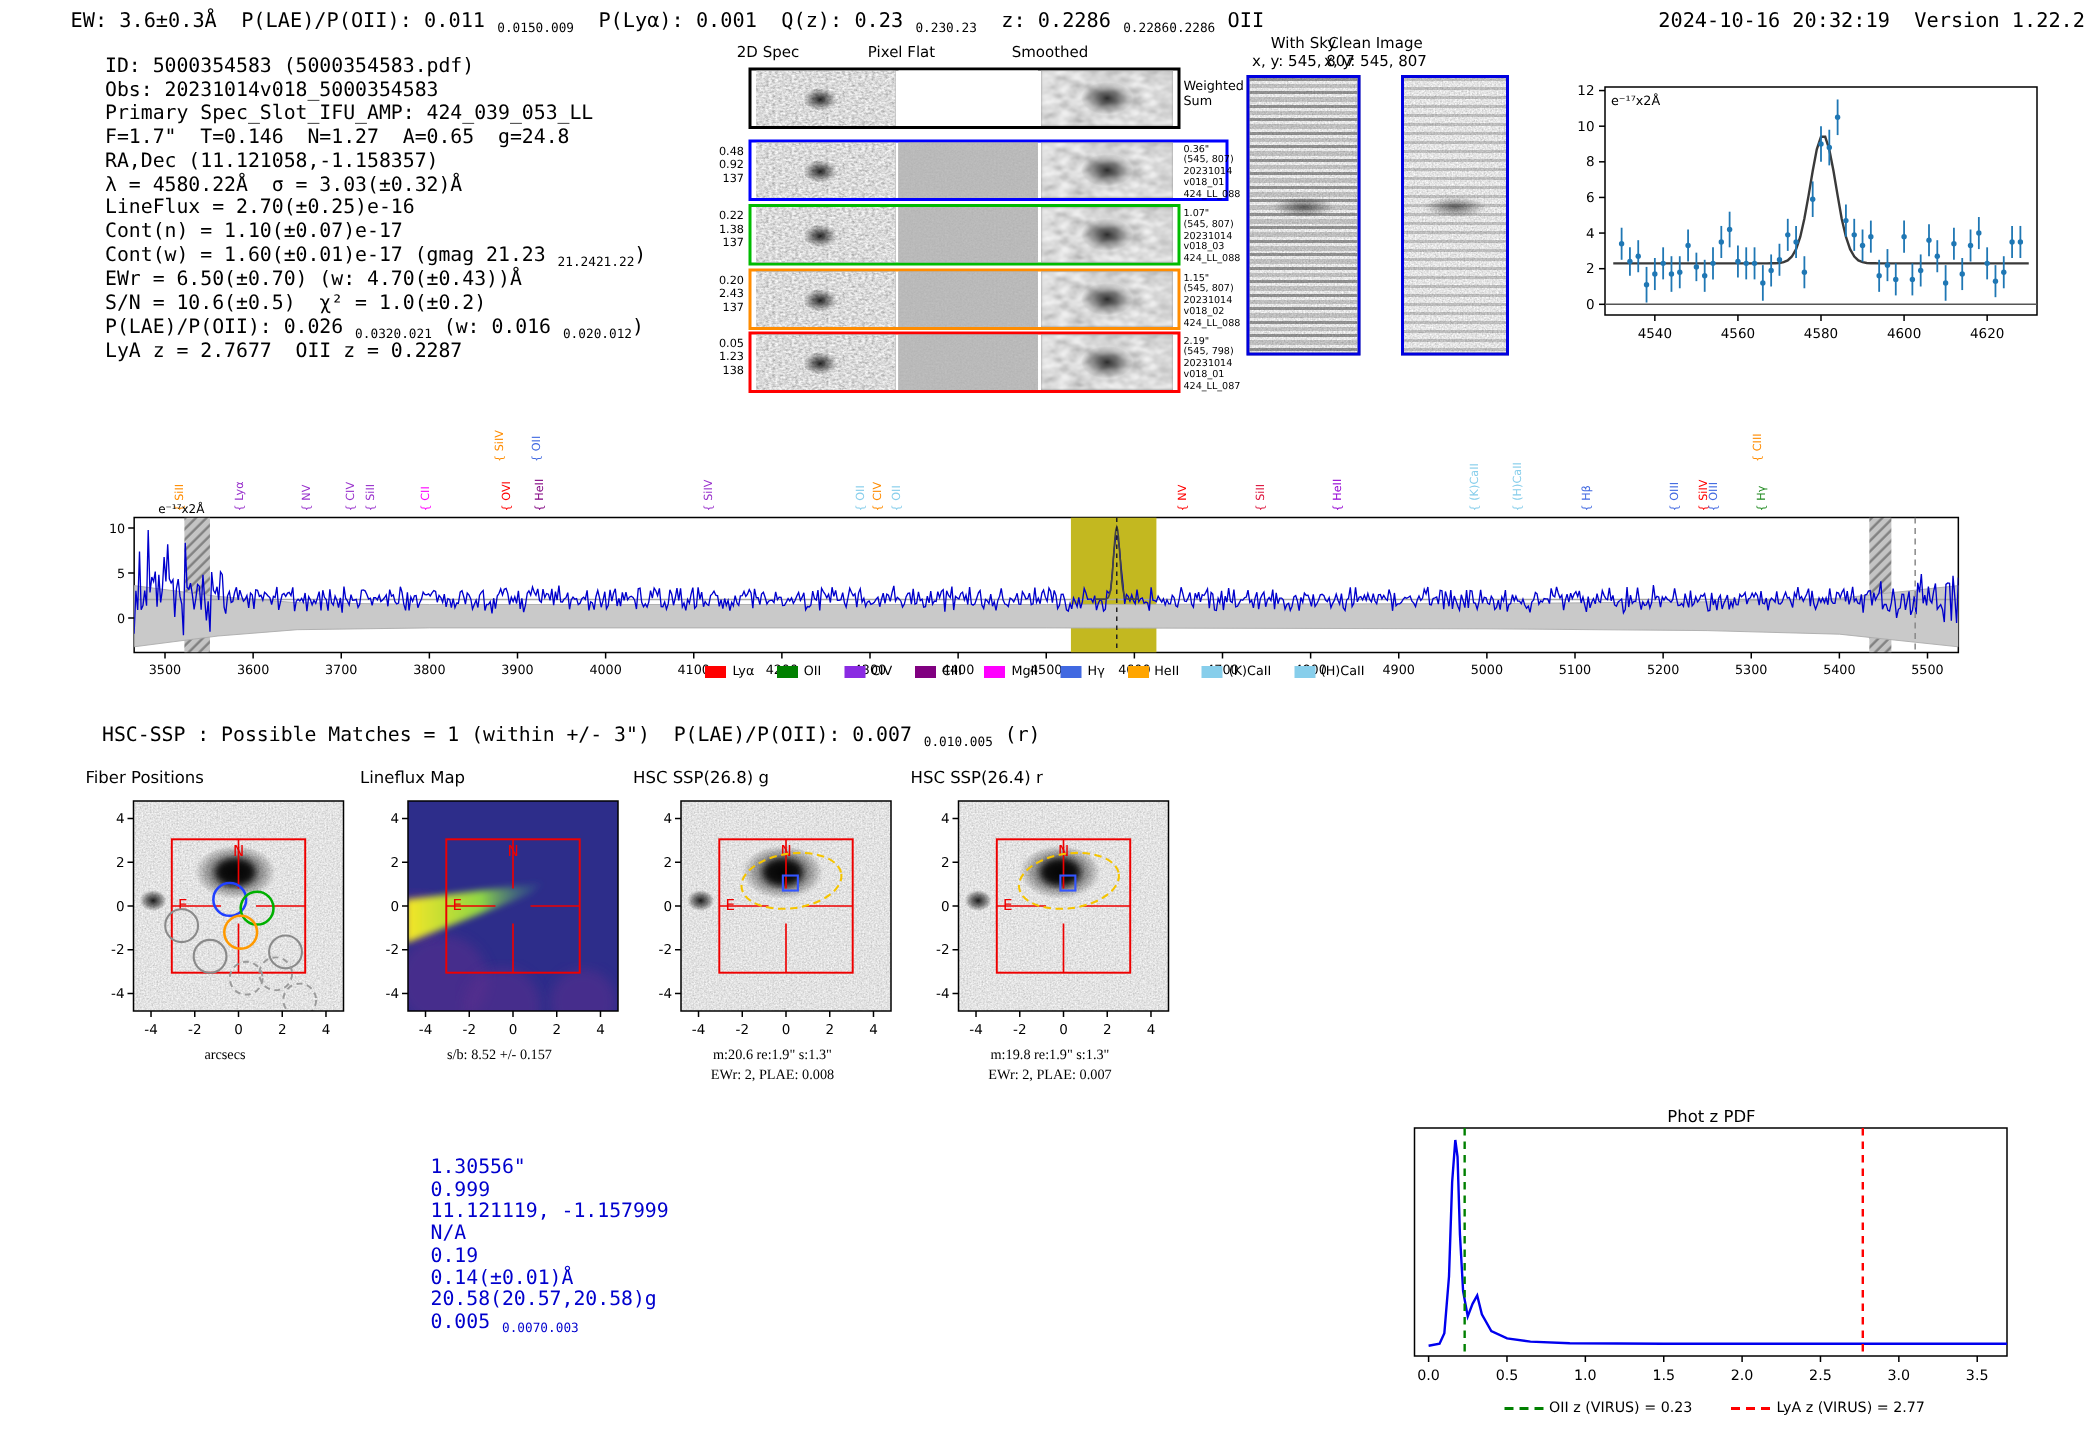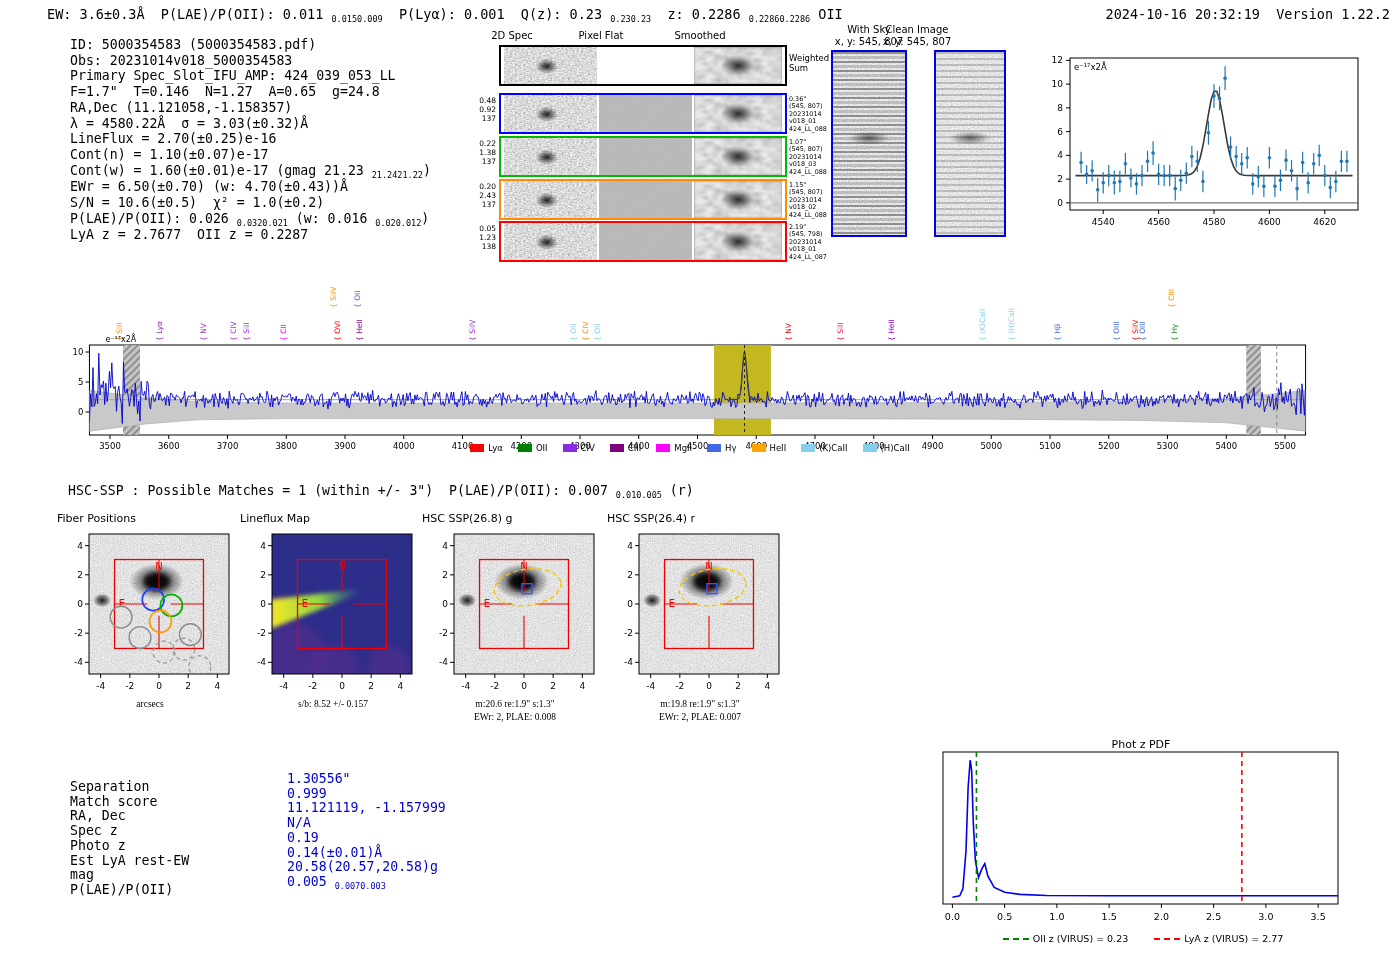--- a/index.html
+++ b/index.html
@@ -139,21 +139,21 @@
             <rect width="100%" height="100%" filter="url(#nzsm)"></rect>
           </svg>
           <div class="blobsm"></div>
         </div>
         <div class="cutleft"></div>
         <div class="cutright big">
           <div>Weighted</div>
           <div>Sum</div>
         </div>
       </div>
-      <div class="cutrow" style="top: 48px; border-color: rgb(0, 0, 255);">
+      <div class="cutrow" style="top: 48px; border-color: rgb(0, 0, 255); padding-left: 32px;">
         <div class="cutcell" style="left: 3px; width: 93px;">
           <svg>
             <rect width="100%" height="100%" filter="url(#nz2d)"></rect>
           </svg>
           <div class="blob2d"></div>
         </div>
         <div class="cutcell" style="left: 98px; width: 93px;">
           <svg>
             <rect width="100%" height="100%" fill="#9b9b9b"></rect>
             <rect width="100%" height="100%" filter="url(#nzflat)" opacity="0.55"></rect>
@@ -743,21 +743,20 @@
   <div class="pcap" style="left:415px;top:698px">
       <div>m:20.6 re:1.9" s:1.3"</div>
       <div>EWr: 2, PLAE: 0.008</div>
     </div>
   <div class="pcap" style="left:600px;top:698px">
       <div>m:19.8 re:1.9" s:1.3"</div>
       <div>EWr: 2, PLAE: 0.007</div>
     </div>
 
   <div class="abs mono" id="match-block">
-    <div id="match-labels"><div>Separation</div><div>Match score</div><div>RA, Dec</div><div>Spec z</div><div>Photo z</div><div>Est LyA rest-EW</div><div>mag</div><div>P(LAE)/P(OII)</div></div>
     <div id="match-values"><div>1.30556"</div><div>0.999</div><div>11.121119, -1.157999</div><div>N/A</div><div>0.19</div><div>0.14(±0.01)Å</div><div>20.58(20.57,20.58)g</div><div>0.005 <span class="frac"><span>0.007</span><span>0.003</span></span></div></div>
   </div>
 
   <svg class="abs" id="photz" style="left:933px;top:736px" width="420" height="196">
       <text x="208" y="12" font-size="11" fill="#000" text-anchor="middle">Phot z PDF</text>
       <rect x="10" y="16" width="395" height="152" fill="#fff" stroke="#000" stroke-width="1"></rect>
       <path d="M19.4 161.2L26.7 159.8L29.9 152.8L33.0 115.0L35.1 52.0L37.2 24.0L38.7 35.2L40.3 87.0L42.4 124.8L45.5 141.6L48.7 133.2L51.8 127.6L54.9 140.2L61.2 151.4L71.7 156.3L87.3 158.4L113.5 159.5L176.2 159.8L249.3 159.8L332.9 159.8L405.0 159.8" fill="none" stroke="#0000ee" stroke-width="1.6"></path>
       <line x1="43.43915343915344" y1="16" x2="43.43915343915344" y2="168" stroke="#008000" stroke-width="1.6" stroke-dasharray="5,4"></line>
       <line x1="308.8624338624339" y1="16" x2="308.8624338624339" y2="168" stroke="#ff0000" stroke-width="1.6" stroke-dasharray="5,4"></line>
       <line x1="19.404761904761905" y1="168" x2="19.404761904761905" y2="172" stroke="#000" stroke-width="1"></line>

